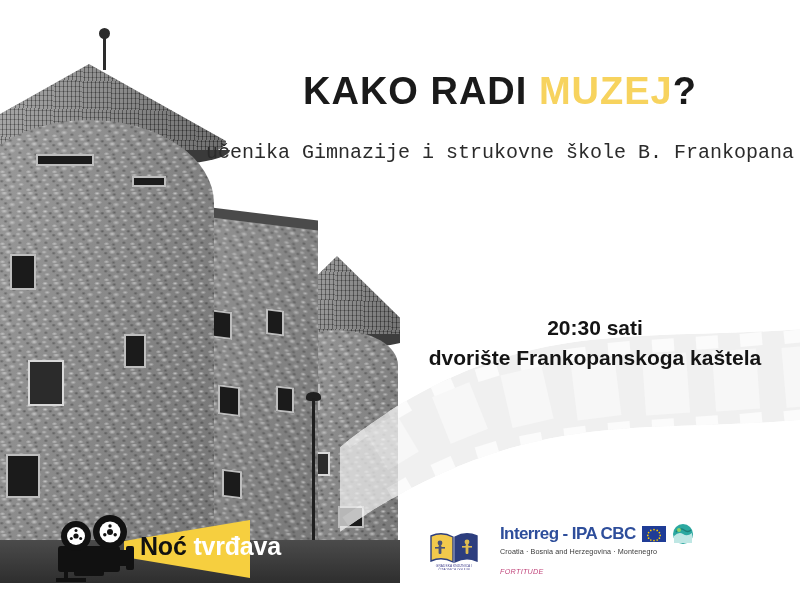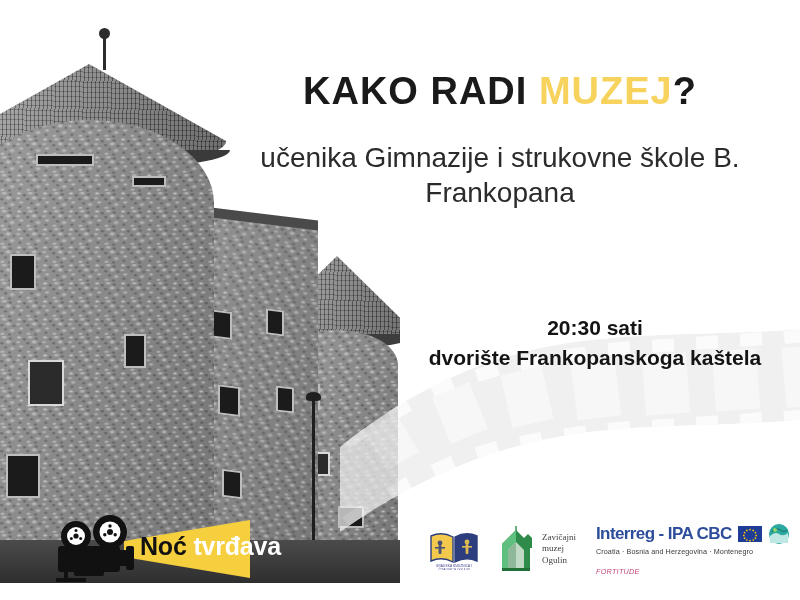--- a/index.html
+++ b/index.html
@@ -142,21 +142,21 @@
     color:#1a1a1a;line-height:1;white-space:nowrap;
   }
   #headline .hl-yellow{color:#F7D35E;}
   #headline .hl-q{color:#1a1a1a;}
 
   #subtitle{
     position:absolute;left:200px;top:140px;width:600px;text-align:center;
     color:#2b2b2b;line-height:1.25;
   }
   #sub1{font-size:22px;}
-  #sub2{font-size:28px;}
+  #sub2{font-size:20px;font-family:Liberation Mono, monospace;}
 
   
   #details{
     position:absolute;left:400px;top:313px;width:390px;text-align:center;
     color:#141414;font-weight:bold;line-height:1.45;
   }
   #details .d-line{font-size:21px;}
 
   
   #brand{position:absolute;left:52px;top:508px;width:260px;height:76px;}
@@ -343,36 +343,20 @@
           <rect x="37.6" y="18" width="2.8" height="10" rx="1"></rect>
           <rect x="34" y="20" width="10" height="1.6"></rect>
         </g>
         <rect x="3" y="38" width="46" height="4.5" fill="#ffffff"></rect>
         <foreignObject x="3" y="38" width="46" height="6">
           <div xmlns="http://www.w3.org/1999/xhtml" class="lib-cap">GRADSKA KNJIŽNICA I ČITAONICA OGULIN</div>
         </foreignObject>
       </svg>
     </div>
 
-    <div class="logo-block">
-      <svg width="44" height="50" viewBox="0 0 44 50">
-        <path d="M22 2 L22 9" stroke="#2E8B4A" stroke-width="1.4"></path>
-        <path d="M8 20 L22 6 L36 20 L36 46 L8 46 Z" fill="#2E8B4A"></path>
-        <path d="M8 20 L22 6 L22 46 L8 46 Z" fill="#5FBF7E"></path>
-        <path d="M14 26 L22 18 L30 26 L30 46 L14 46 Z" fill="#BFD9C4"></path>
-        <path d="M14 26 L22 18 L22 46 L14 46 Z" fill="#8FB79A"></path>
-        <rect x="8" y="44" width="28" height="3" fill="#1F6F37"></rect>
-        <path d="M30 14 L34 10 L38 14 L38 24 L30 24 Z" fill="#2E8B4A"></path>
-      </svg>
-      <div class="zm-text">
-        <div>Zavičajni</div>
-        <div>muzej</div>
-        <div>Ogulin</div>
-      </div>
-    </div>
 
     <div id="interreg">
       <div class="ir-row">
         <div class="ir-title">Interreg - IPA CBC</div>
         <svg width="24" height="16" viewBox="0 0 24 16">
           <rect width="24" height="16" fill="#1F3C96"></rect>
           <g fill="#FFCC00">
             <circle cx="12" cy="3.6" r=".85"></circle>
               <circle cx="15.2" cy="4.4" r=".85"></circle>
             <circle cx="17.4" cy="6.6" r=".85"></circle>

